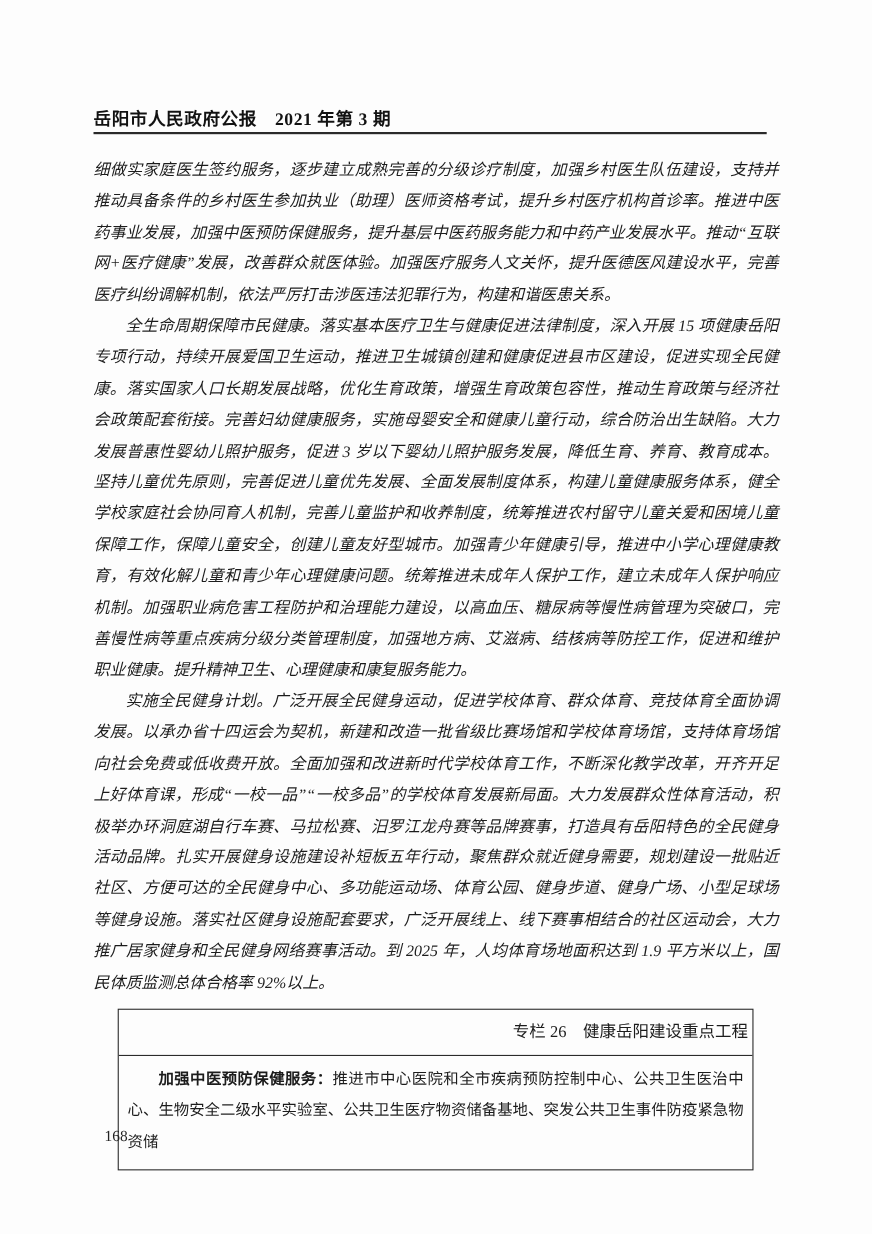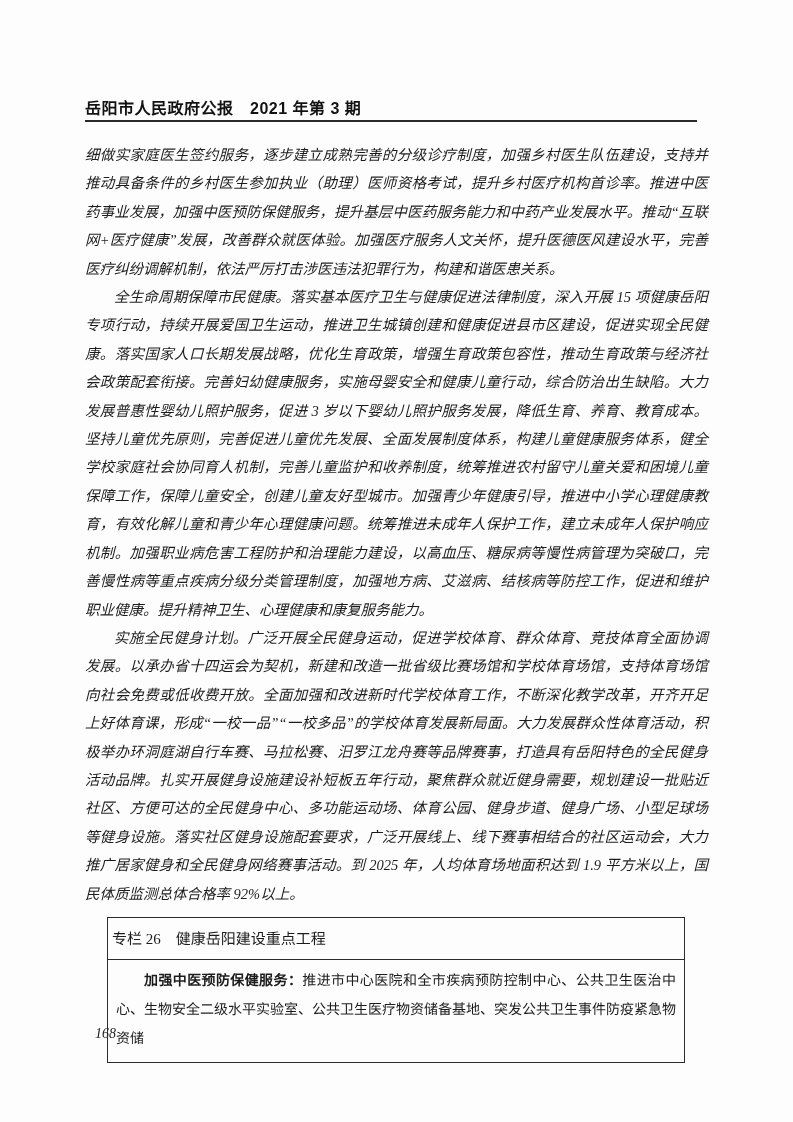--- a/index.html
+++ b/index.html
@@ -14,21 +14,21 @@
     margin: 0 auto;
     background: #fdfdfd;
     overflow: hidden;
     color: #1c1c1c;
     font-family: "Liberation Serif", "DejaVu Serif", serif;
   }
   .header-title {
     position: absolute;
     left: 85px;
     top: 95px;
-    font-family: Liberation Sans, sans-serif;
+    font-family: Liberation Serif, serif;
     font-weight: bold;
     font-size: 16px;
     letter-spacing: 0.5px;
     color: #121212;
     white-space: nowrap;
   }
   .header-rule {
     position: absolute;
     left: 85px;
     top: 120px;
@@ -55,21 +55,21 @@
   p.para.no-indent {
     text-indent: 0;
   }
   .callout {
     margin: 9px 0 0 22px;
     width: 576px;
     border: 1.5px solid #2b2b2b;
     background: #fdfdfd;
   }
   .callout-title {
-    text-align: left;
+    text-align: right;
     font-size: 15px;
     line-height: 20px;
     padding: 11px 4px 10px;
     border-bottom: 1.5px solid #2b2b2b;
     color: #1c1c1c;
   }
   .callout-content {
     padding: 6px 8px 9px;
     font-size: 14px;
     line-height: 29px;
@@ -81,21 +81,20 @@
     font-weight: bold;
     font-family: "Liberation Sans", "DejaVu Sans", sans-serif;
     font-size: 14px;
   }
   .page-number {
     position: absolute;
     left: 95px;
     top: 1026px;
     font-size: 14px;
     color: #222;
-    font-style: italic;
   }
 </style>
 </head>
 <body>
 
 <div class="page">
 
   <div class="header-title">岳阳市人民政府公报　2021 年第 3 期</div>
 
   <div class="header-rule"></div>

